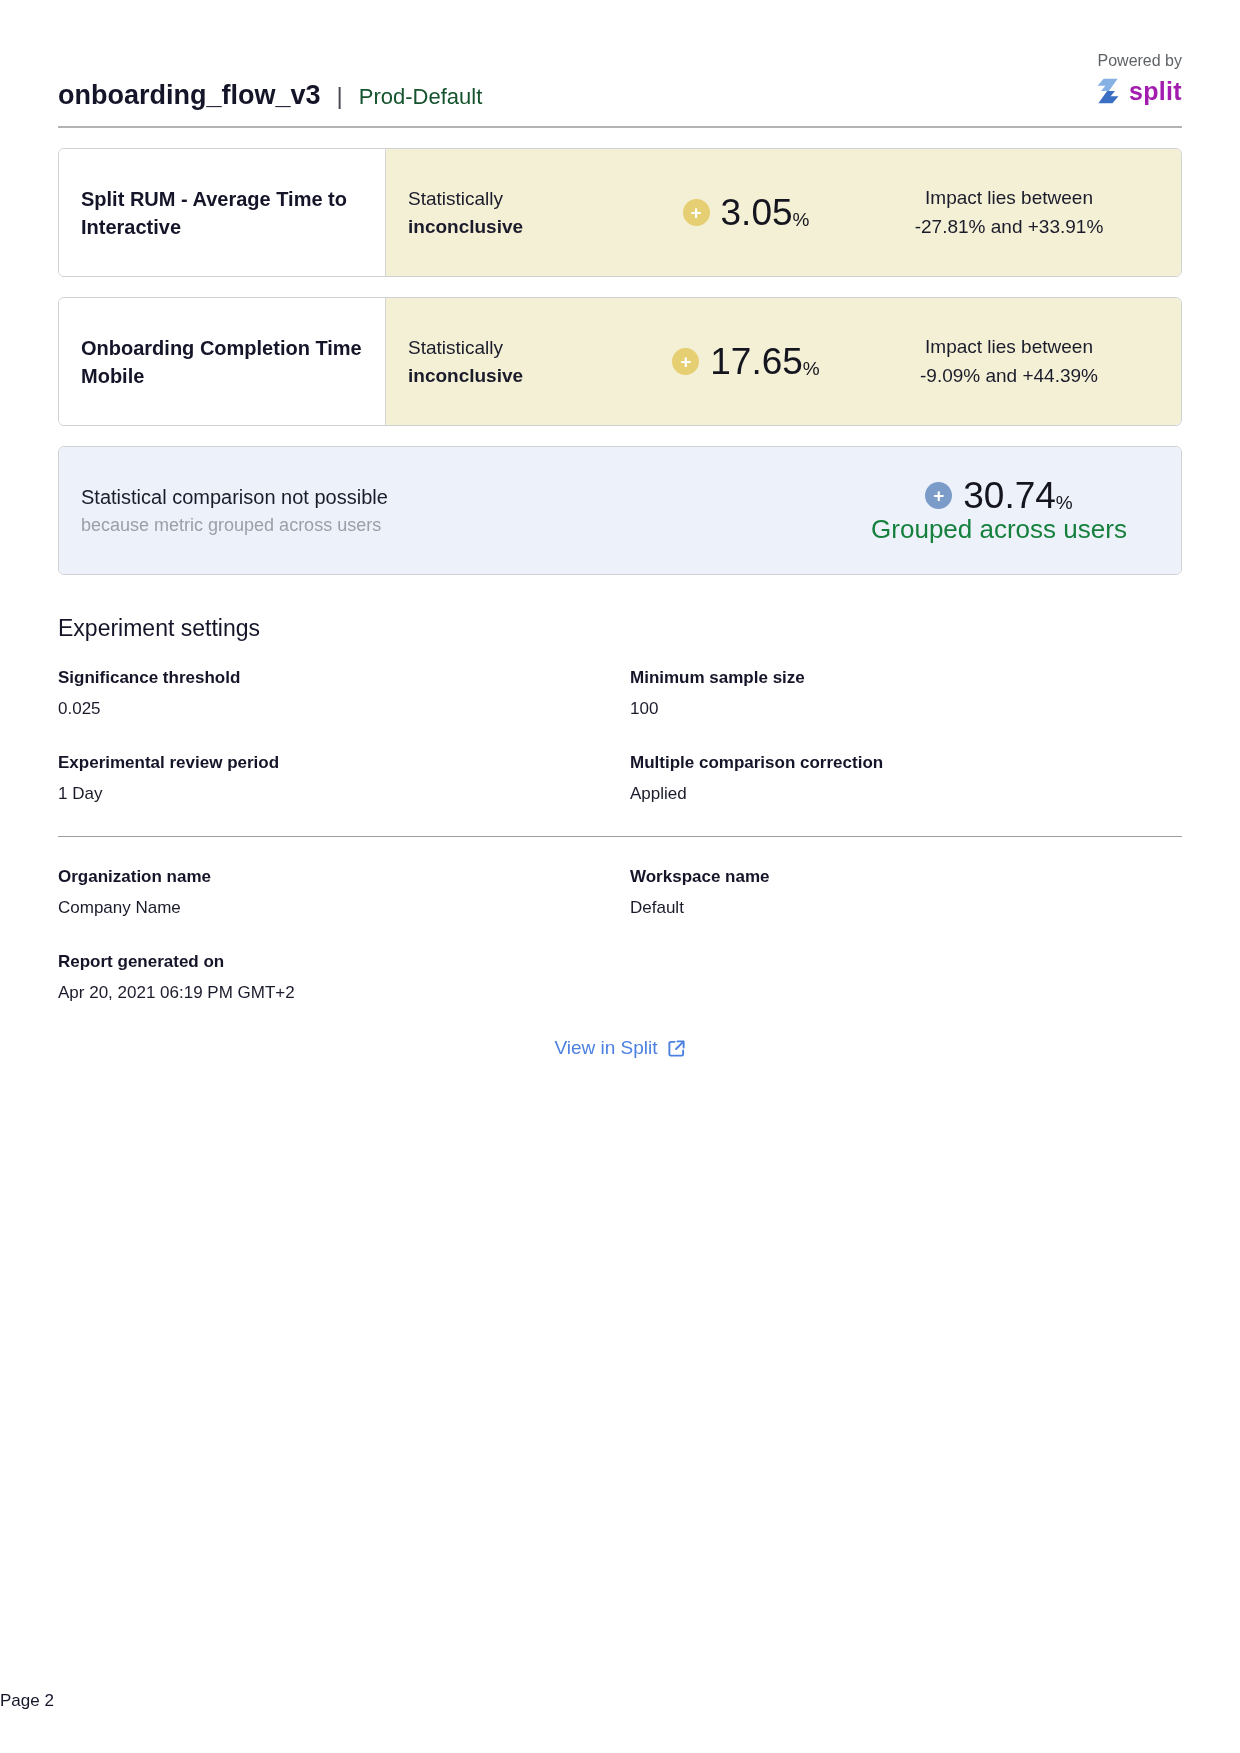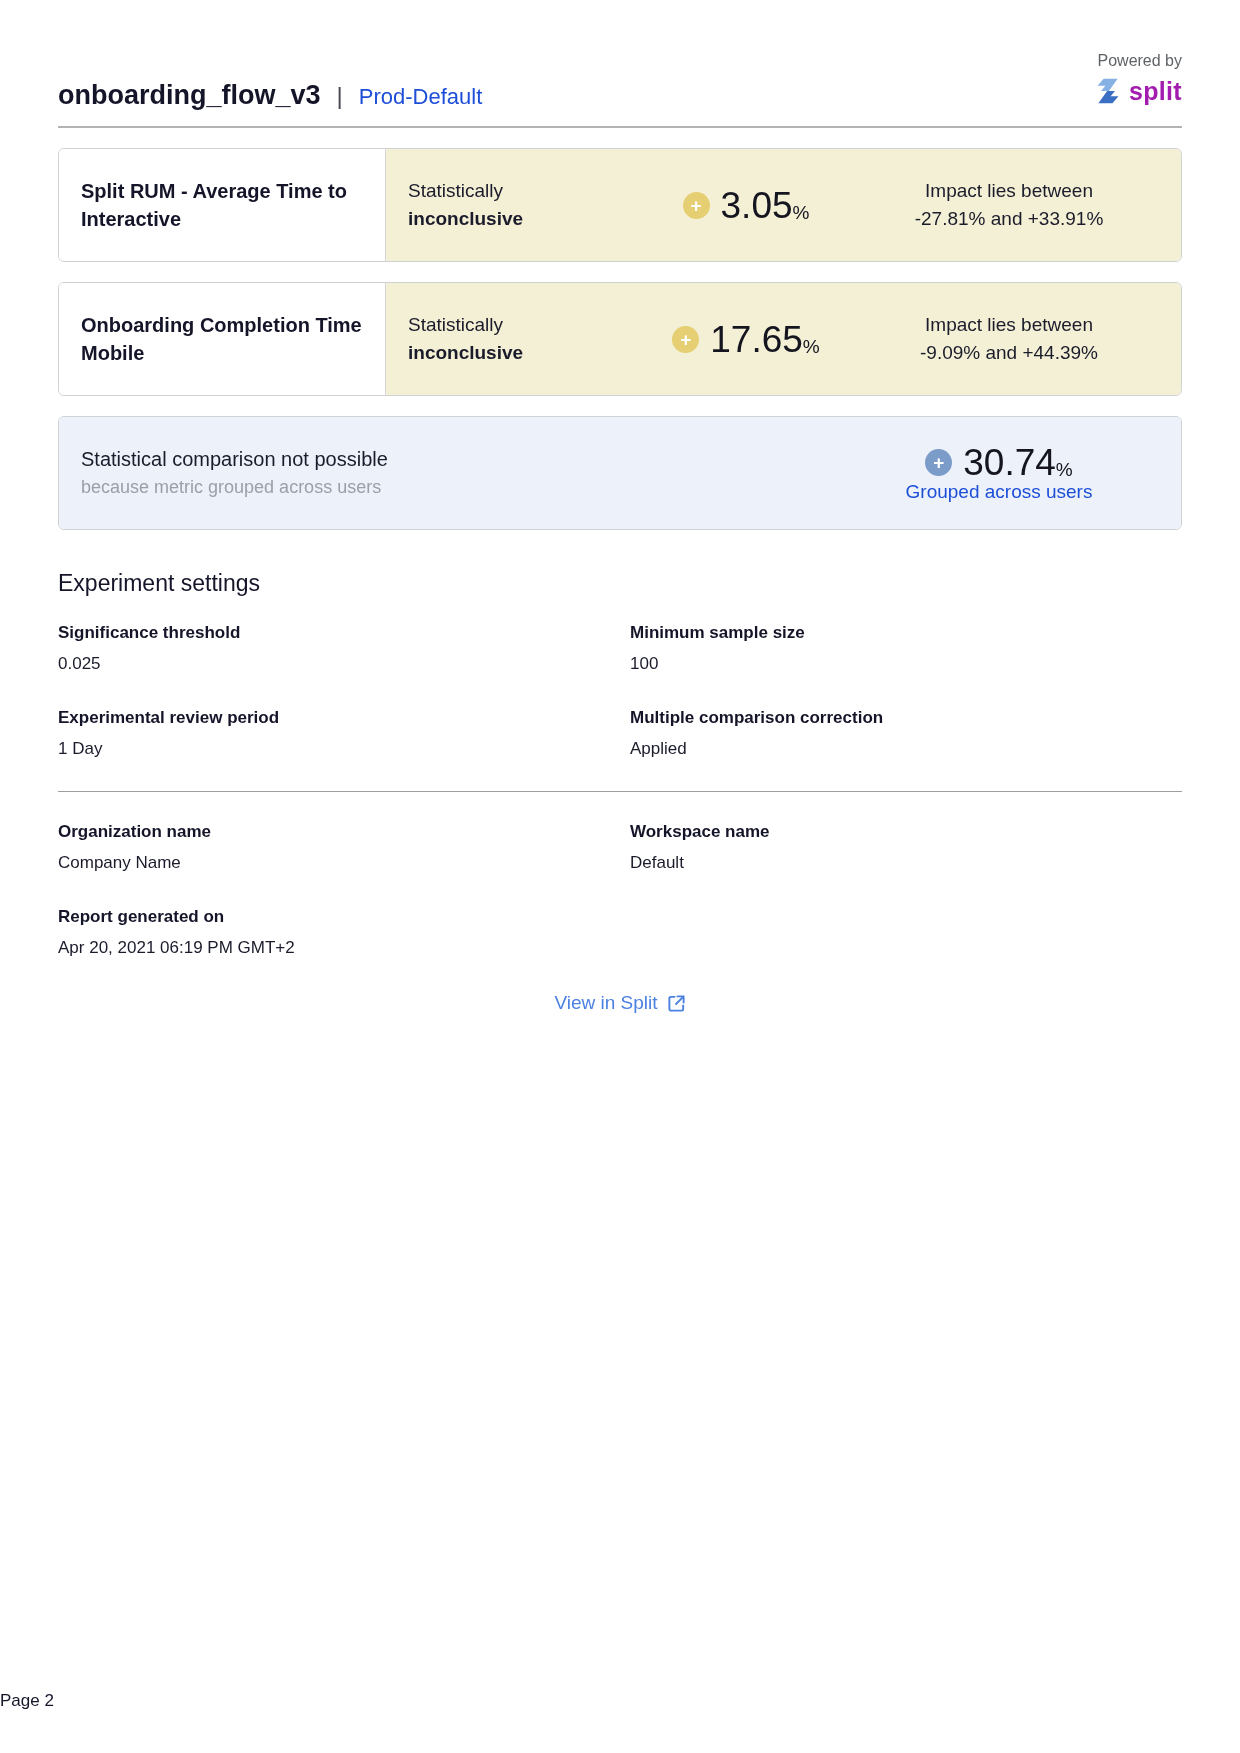--- a/index.html
+++ b/index.html
@@ -34,31 +34,31 @@
     letter-spacing: 0.3px;
   }
   .title-row {
     padding-top: 80px;
     display: flex;
     align-items: baseline;
     gap: 16px;
   }
   .exp-title { font-size: 27px; font-weight: 600; color: #15152a; }
   .title-sep { font-size: 24px; font-weight: 300; color: #4a4a55; }
-  .env-name { font-size: 22px; font-weight: 400; color: #1d4ed8; }
+  .env-name { font-size: 22px; font-weight: 400; color: #14532d; }
   .title-rule {
     border: none;
     border-top: 2px solid #b3b3b3;
     margin-top: 15px;
   }
 
   
   .card {
     display: flex;
-    height: 114px;
+    height: 129px;
     margin-top: 20px;
     border: 1px solid #cfd1d4;
     border-radius: 6px;
     overflow: hidden;
     background: #fff;
   }
   .card-name {
     width: 327px;
     flex: 0 0 327px;
     background: #ffffff;
@@ -135,21 +135,21 @@
     width: 320px;
     flex: 0 0 320px;
     text-align: center;
   }
   .grouped-block .value-row {
     display: flex;
     align-items: center;
     justify-content: center;
     gap: 11px;
   }
-  .grouped-caption { font-size: 19px; color: #1d4ed8; }
+  .grouped-caption { font-size: 26px; color: #15803d; }
 
   
   .section-title {
     margin-top: 40px;
     font-size: 23px;
     font-weight: 500;
     color: #15152a;
   }
   .grid3 {
     display: grid;

